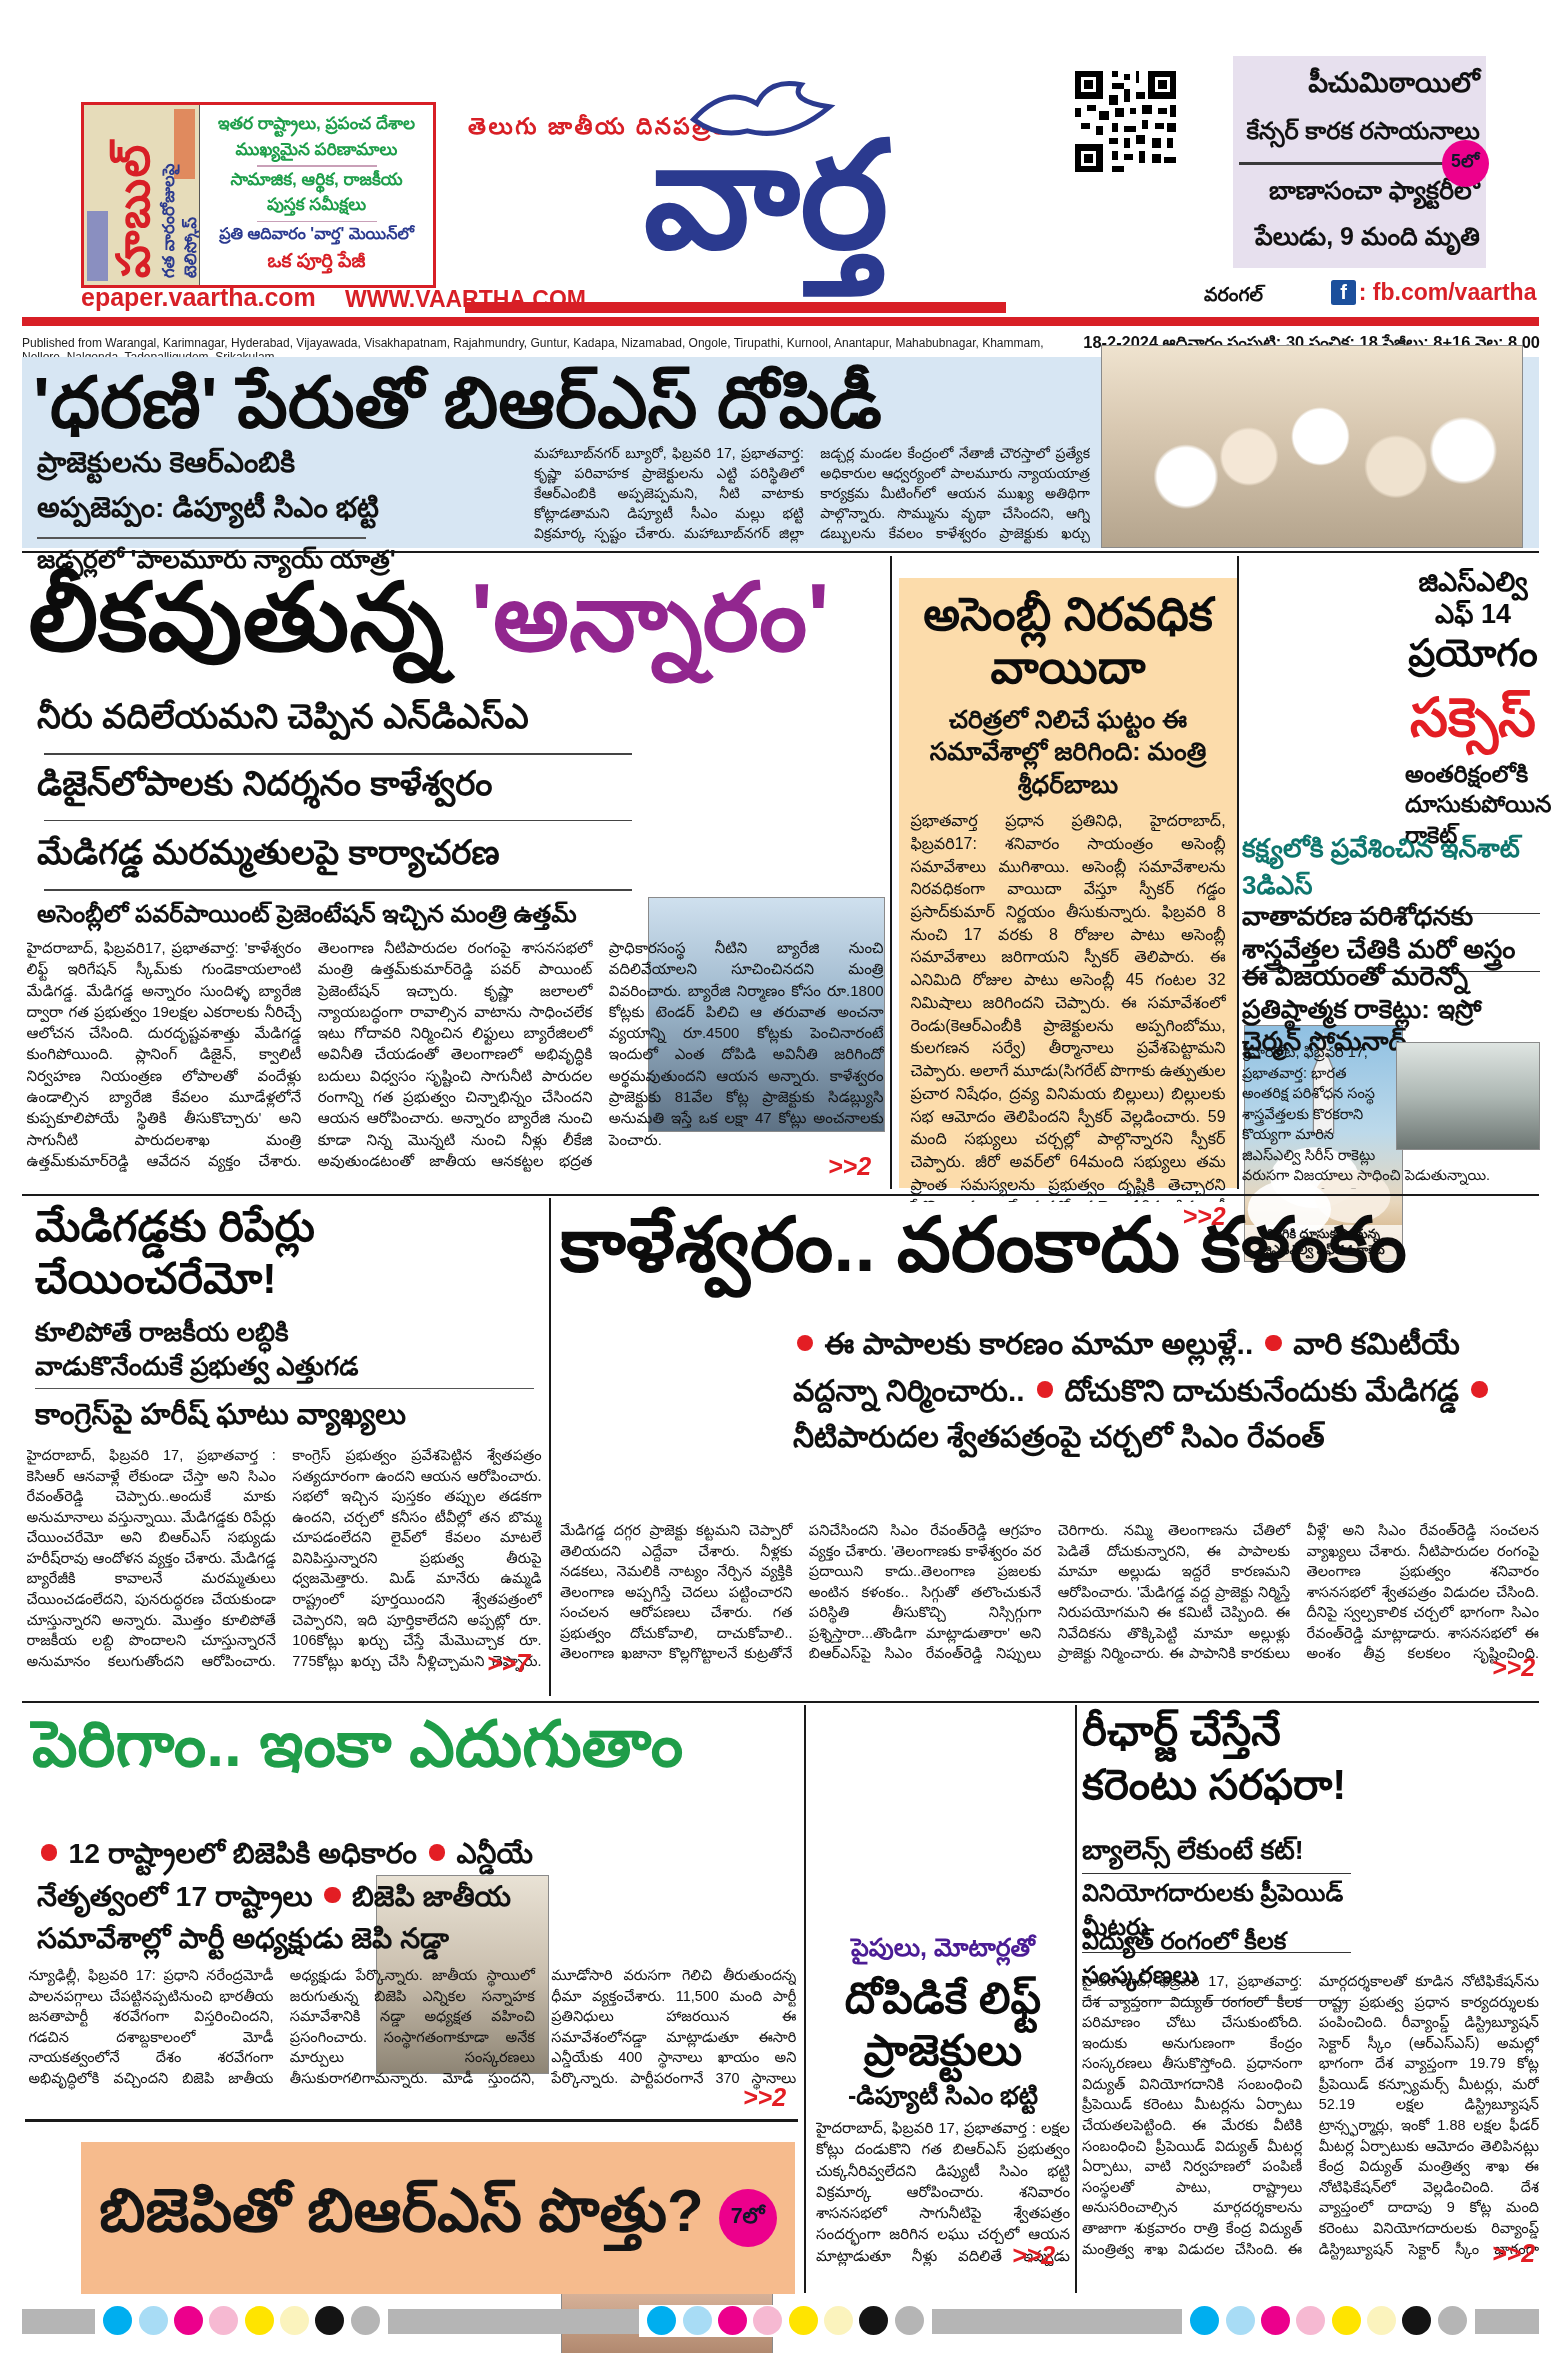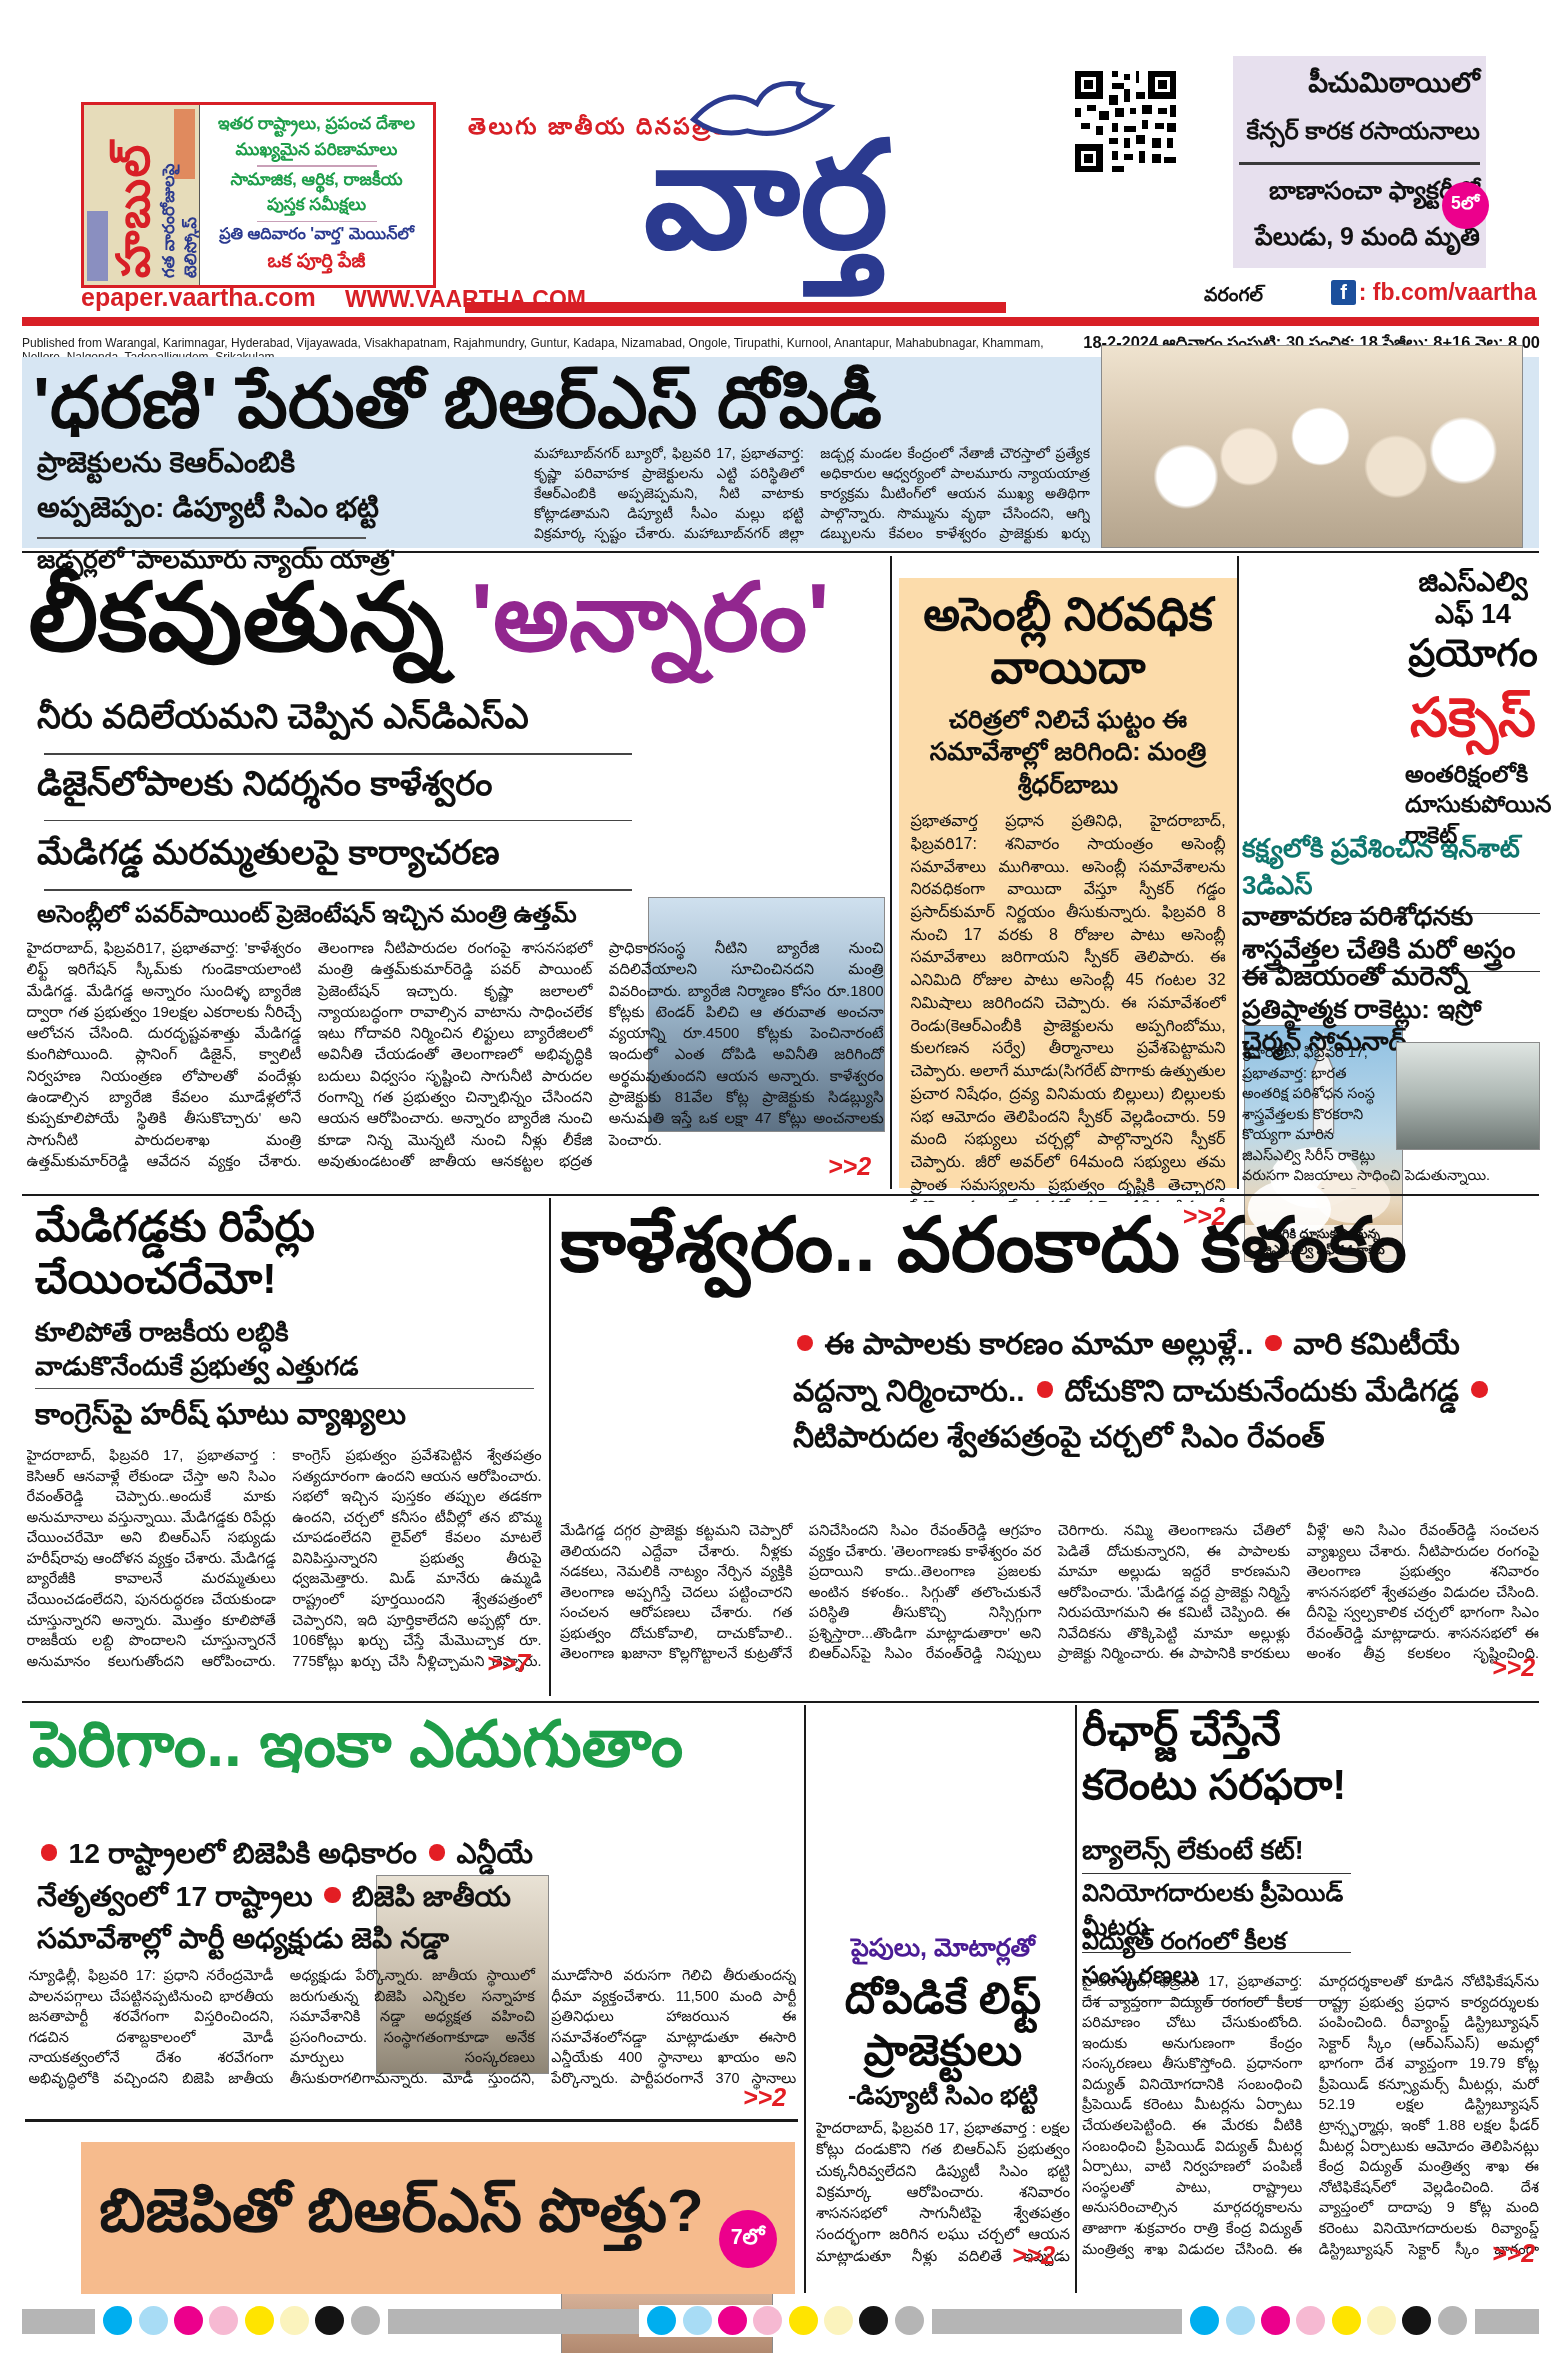--- a/index.html
+++ b/index.html
@@ -36,22 +36,22 @@
   .ph-portrait-d{background:linear-gradient(180deg,#dfe5e2 0%,#aeb8b4 50%,#6d7673 100%);}
   .ph-rocket{background:linear-gradient(180deg,#8fc0e2 0%,#bcd9ea 45%,#e8d7bd 75%,#caa06a 100%);}
   .cap-strip{position:absolute;left:0;right:0;bottom:0;background:rgba(255,255,255,.75);
              color:#111;font-weight:bold;text-align:center;}
   .deck-rule{background:#444;height:1.9px;margin:8.9px auto;}
   .dot{display:inline-block;width:16.4px;height:16.4px;border-radius:50%;background:#e31e24;
        vertical-align:middle;margin:0 11.4px 6.3px 3.8px;}
   .cal-dot{display:inline-block;width:29px;height:29px;border-radius:50%;margin:0 3.2px;vertical-align:middle;}
   .d1{background:#00aeef}.d2{background:#a8dcf5}.d3{background:#ec008c}.d4{background:#f6b9d2}
   .d5{background:#ffe400}.d6{background:#fbf3bd}.d7{background:#141414}.d8{background:#b5b5b5}
-  .badge{background:#ec008c;color:#ffffff;border-radius:50%;display:flex;align-items:center;
-         justify-content:center;font-weight:bold;margin-top:42px;}
+  .badge{background:#ec008c;color:#0f172a;border-radius:50%;display:flex;align-items:center;
+         justify-content:center;font-weight:bold;}
   .fb-sq{display:inline-flex;width:25px;height:25px;background:#1b4f9c;color:#fff;font-weight:bold;
          font-size:20px;align-items:center;justify-content:center;border-radius:2.5px;vertical-align:middle;}
   .vert{writing-mode:vertical-rl;transform:rotate(180deg);}
 </style>
 </head>
 <body>
 
 <div id="page">
 
   <div class="abs" style="left:81px;top:102px;width:349px;height:180px;border:3.2px solid #d81f26;display:flex;background:#fff;">

